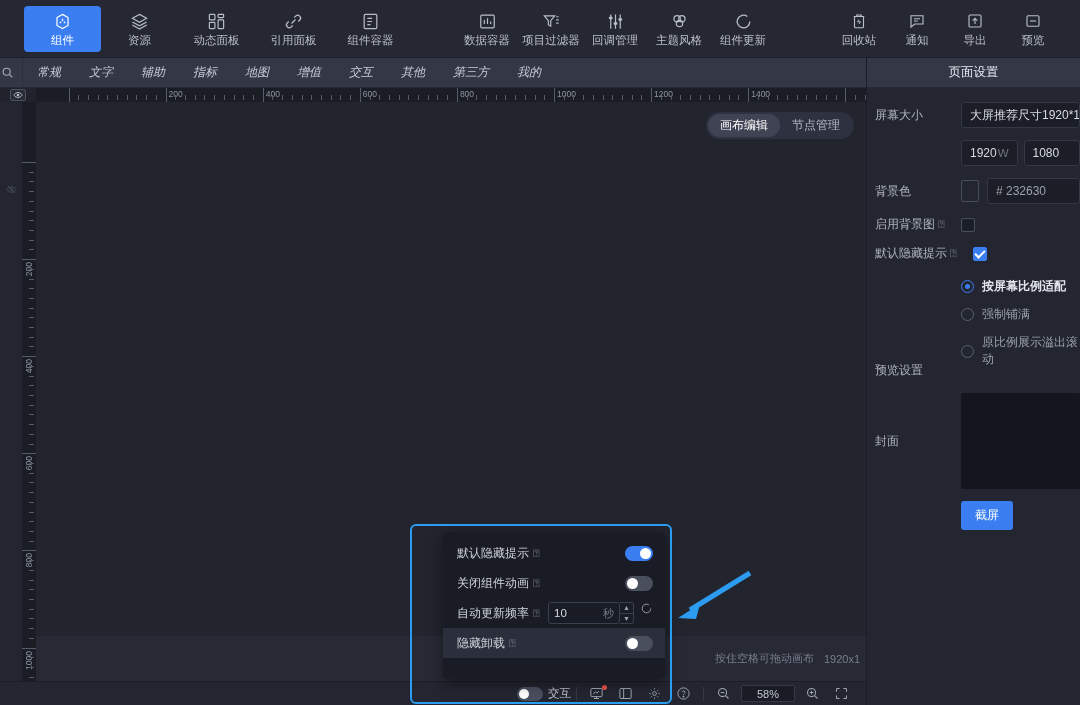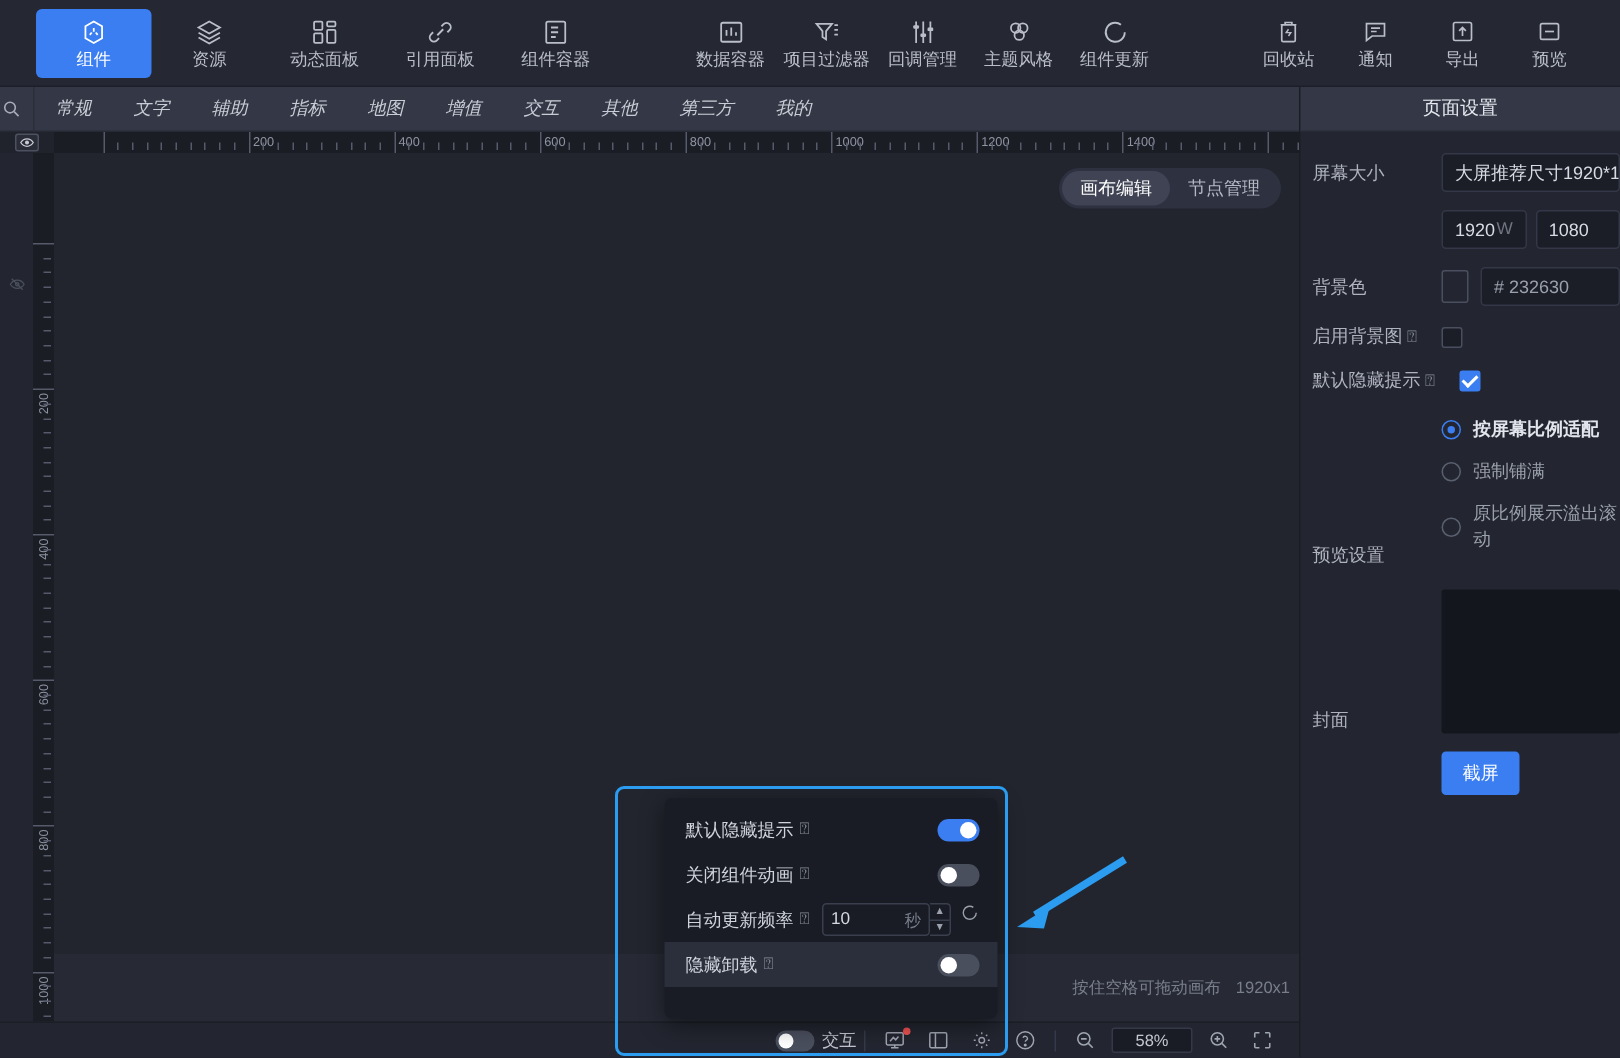--- a/index.html
+++ b/index.html
@@ -784,21 +784,21 @@
             <span class="radio"></span>
             <span class="radio-label">强制铺满</span>
           </div>
           <div class="radio-row">
             <span class="radio"></span>
             <span class="radio-label">原比例展示溢出滚动</span>
           </div>
         </div>
       </div>
 
-      <div class="rp-row" style="align-items:flex-end;margin-top:14px;">
+      <div class="rp-row" style="align-items:center;margin-top:14px;">
         <div class="rp-label">封面</div>
         <div class="cover-box"></div>
       </div>
 
       <div class="rp-row">
         <div class="rp-label"></div>
         <button class="btn-primary">截屏</button>
       </div>
 
     </div>

